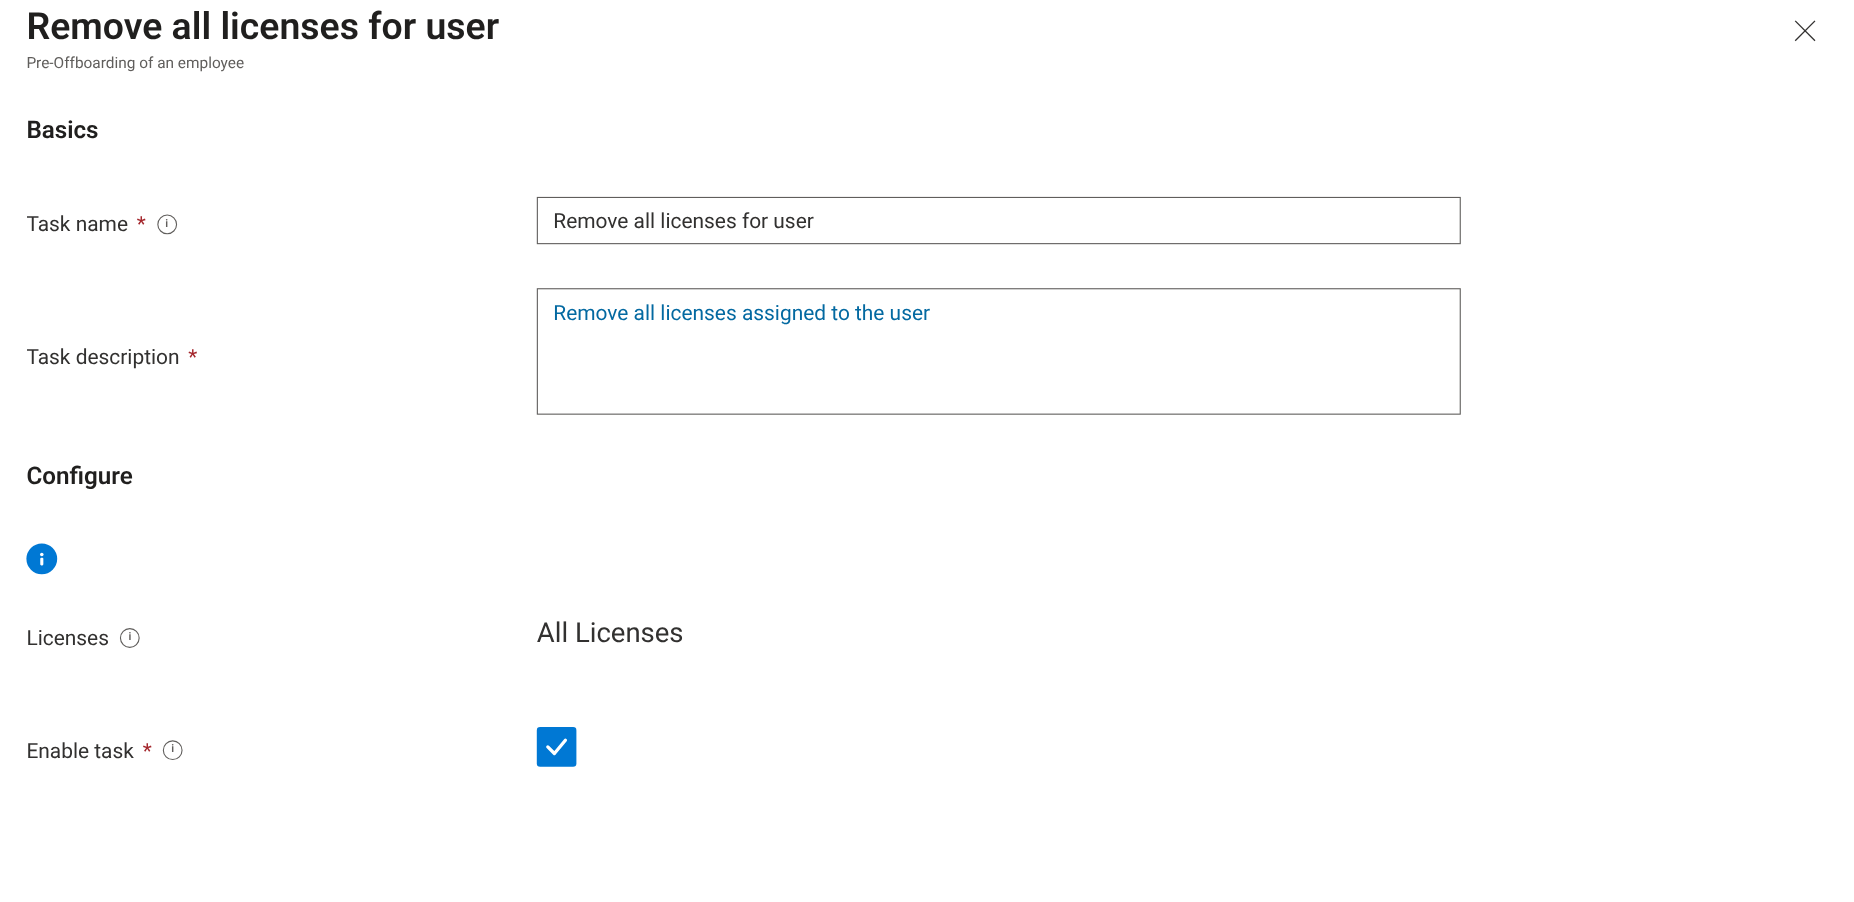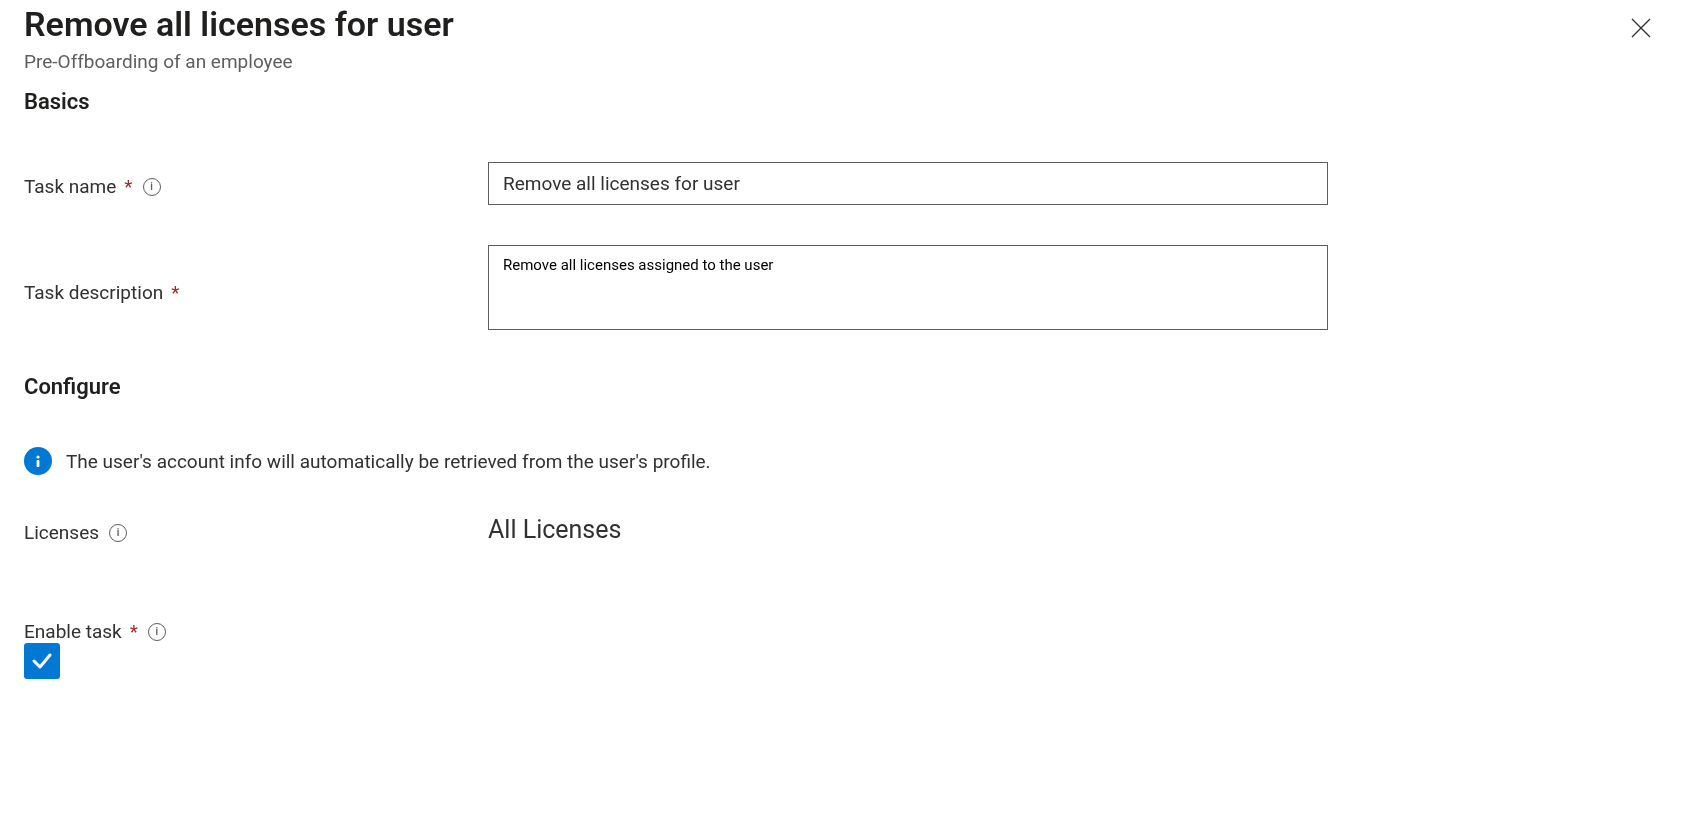--- a/index.html
+++ b/index.html
@@ -16,24 +16,24 @@
       justify-content: space-between;
       align-items: flex-start;
       padding-top: 4px;
     }
     h1.page-title {
       font-size: 34px;
       font-weight: 600;
       color: #201f1e;
     }
     .subtitle {
-      font-size: 19px;
+      font-size: 14px;
       color: #605e5c;
       margin-top: 6px;
-      margin-bottom: 16px;
+      margin-bottom: 40px;
     }
     .close-btn {
       width: 32px;
       height: 32px;
       display: flex;
       align-items: center;
       justify-content: center;
       cursor: pointer;
       color: #323130;
       margin-top: 8px;
@@ -86,26 +86,26 @@
       border: 1px solid #605e5c;
       padding: 8px 14px;
       font-size: 19px;
       font-family: inherit;
       color: #323130;
       outline: none;
       background: #fff;
     }
     .text-area {
       width: 100%;
-      height: 85px;
+      height: 115px;
       border: 1px solid #605e5c;
       padding: 10px 14px;
-      font-size: 15px;
+      font-size: 19px;
       font-family: inherit;
-      color: #000000;
+      color: #0369a1;
       outline: none;
       resize: none;
       background: #fff;
     }
     .configure-section { margin-top: 0; }
     .info-banner {
       display: flex;
       align-items: center;
       gap: 14px;
       margin-bottom: 40px;
@@ -118,23 +118,24 @@
       color: #fff;
       display: flex;
       align-items: center;
       justify-content: center;
       flex-shrink: 0;
     }
     .info-icon-filled svg { fill: #fff; }
     .info-text { font-size: 19px; color: #323130; }
     .licenses-row, .enable-row {
       display: flex;
+      align-items: center;
       margin-bottom: 70px;
     }
-    .enable-row { margin-bottom: 2px; flex-direction: column; }
+    .enable-row { margin-bottom: 2px; }
     .value-col {
       font-size: 25px;
       color: #323130;
     }
     .checkbox {
       width: 36px;
       height: 36px;
       background: #0078d4;
       border-radius: 3px;
       display: flex;
@@ -186,21 +187,20 @@
 <div class="configure-section">
   <h2 class="section-heading">Configure</h2>
 
   <div class="info-banner">
     <div class="info-icon-filled">
       <svg width="16" height="16" viewBox="0 0 16 16">
         <circle cx="8" cy="4" r="1.6"></circle>
         <rect x="6.6" y="7" width="2.8" height="7" rx="1"></rect>
       </svg>
     </div>
-    <div class="info-text">The user's account info will automatically be retrieved from the user's profile.</div>
   </div>
 
   <div class="licenses-row">
     <div class="form-label-col">
       <span>Licenses</span>
       <span class="info-circle">i</span>
     </div>
     <div class="value-col">All Licenses</div>
   </div>
 

